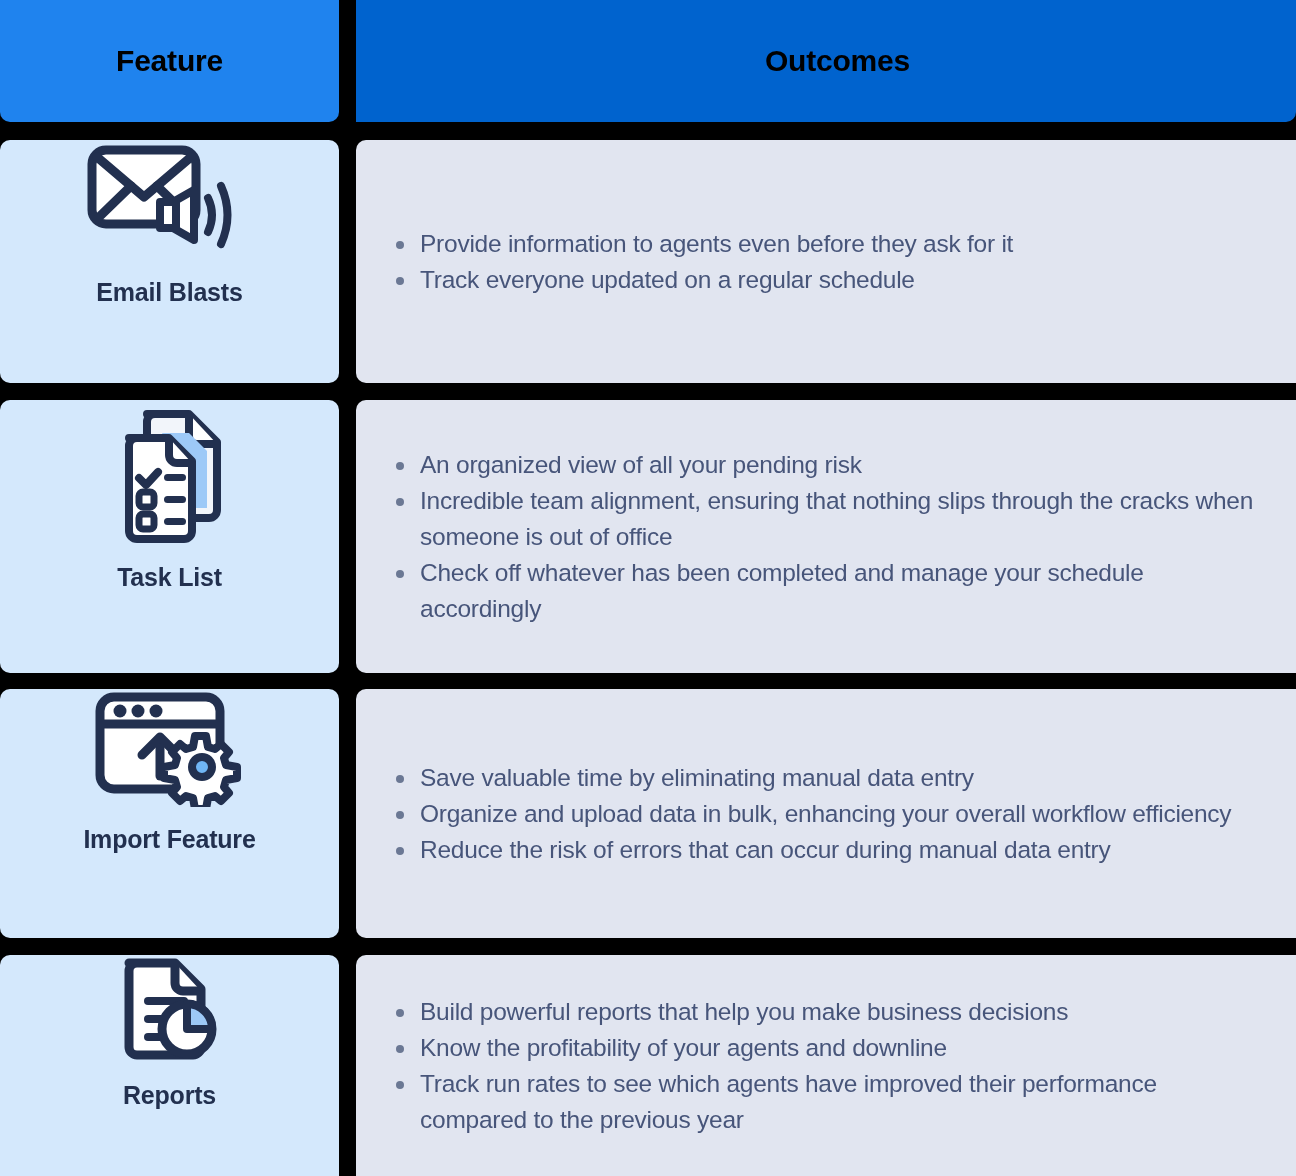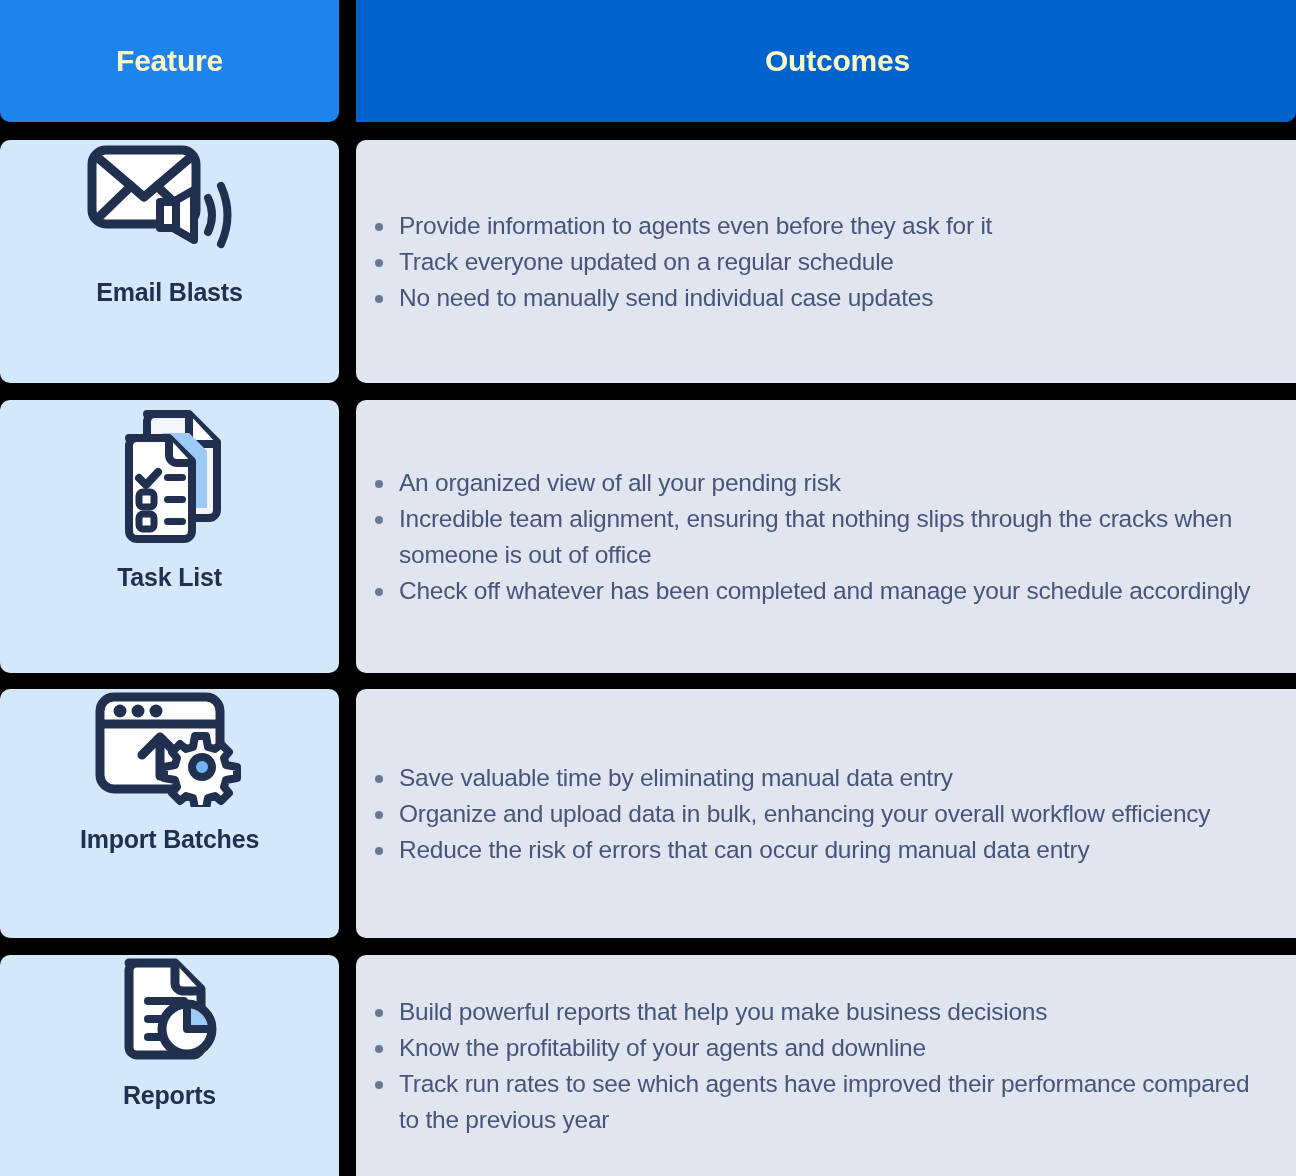--- a/index.html
+++ b/index.html
@@ -28,21 +28,21 @@
     border-radius: 0 0 10px 10px;
     display: flex; align-items: center; justify-content: center;
   }
   .hdr-outcomes {
     grid-column: 3; grid-row: 1;
     background: #0063CE;
     border-radius: 0 0 10px 0;
     display: flex; align-items: center; justify-content: center; padding-left: 23px;
   }
   .hdr-text {
-    color: #fef9c3;
+    color: #000000;
     font-size: 30px;
     font-weight: bold;
     letter-spacing: -0.2px;
   }
 
   
   .feat {
     grid-column: 1;
     background: #D4E8FC;
     border-radius: 10px;
@@ -67,21 +67,21 @@
     text-align: center;
   }
 
   
   .out {
     grid-column: 3;
     background: #E1E5F0;
     border-radius: 10px 0 0 10px;
     display: flex;
     align-items: center;
-    padding: 8px 28px 8px 13px;
+    padding: 8px 28px 8px 34px;
   }
   .out-r1 { grid-row: 3; }
   .out-r2 { grid-row: 5; }
   .out-r3 { grid-row: 7; }
   .out-r4 { grid-row: 9; border-radius: 10px 0 0 0; }
 
   .out ul {
     list-style: none;
     width: 100%;
   }
@@ -132,21 +132,20 @@
         <path d="M137 46 Q150 75 137 104" stroke="#22304F" stroke-width="8" stroke-linecap="round" fill="none"></path>
       </svg>
     </span>
     <span class="feat-label">Email Blasts</span>
   </div>
 
   <div class="out out-r1">
     <ul>
       <li>Provide information to agents even before they ask for it</li>
       <li>Track everyone updated on a regular schedule</li>
-      <li>No need to manually send individual case updates</li>
     </ul>
   </div>
 
   <div class="feat feat-r2">
     <span class="feat-icon">
       <svg width="125" height="145" viewBox="0 0 125 145" fill="none" xmlns="http://www.w3.org/2000/svg">
         <path d="M40 14 H82 L110 42 V110 a8 8 0 0 1 -8 8 H48 a8 8 0 0 1 -8 -8 V22 a8 8 0 0 1 8 -8 Z" fill="#F2F5FA" stroke="#22304F" stroke-width="8" stroke-linejoin="round"></path>
         <path d="M82 14 V36 a8 8 0 0 0 8 8 H110" fill="#FFFFFF" stroke="#22304F" stroke-width="8" stroke-linejoin="round"></path>
         <path d="M55 33 H82 L100 51 V108 H78 V62 L60 44 Z" fill="#9DC9F7"></path>
         <path d="M22 38 H62 L85 61 V131 a8 8 0 0 1 -8 8 H30 a8 8 0 0 1 -8 -8 V46 a8 8 0 0 1 8 -8 Z" fill="#FFFFFF" stroke="#22304F" stroke-width="8" stroke-linejoin="round"></path>
@@ -177,21 +176,21 @@
         <path d="M8 35 H128" stroke="#22304F" stroke-width="9"></path>
         <circle cx="28" cy="22" r="6.5" fill="#22304F"></circle>
         <circle cx="46" cy="22" r="6.5" fill="#22304F"></circle>
         <circle cx="64" cy="22" r="6.5" fill="#22304F"></circle>
         <path d="M68 87 V52" stroke="#22304F" stroke-width="9" stroke-linecap="round"></path>
         <path d="M50 66 L68 48 L86 66" stroke="#22304F" stroke-width="9" stroke-linecap="round" stroke-linejoin="round" fill="none"></path>
         <path d="M116 58 l7 2 6 -5 8 8 -5 6 2 7 11 2 v11 l-11 2 -2 7 5 6 -8 8 -6 -5 -7 2 -2 11 h-11 l-2 -11 -7 -2 -6 5 -8 -8 5 -6 -2 -7 -11 -2 v-11 l11 -2 2 -7 -5 -6 8 -8 6 5 7 -2 2 -11 h11 Z" fill="#FFFFFF" stroke="#22304F" stroke-width="8" stroke-linejoin="round"></path>
         <circle cx="110" cy="78" r="10" fill="#70B6F5" stroke="#22304F" stroke-width="8"></circle>
       </svg>
     </span>
-    <span class="feat-label">Import Batches</span>
+    <span class="feat-label">Import Feature</span>
   </div>
 
   <div class="out out-r3">
     <ul>
       <li>Save valuable time by eliminating manual data entry</li>
       <li>Organize and upload data in bulk, enhancing your overall workflow efficiency</li>
       <li>Reduce the risk of errors that can occur during manual data entry</li>
     </ul>
   </div>
 

